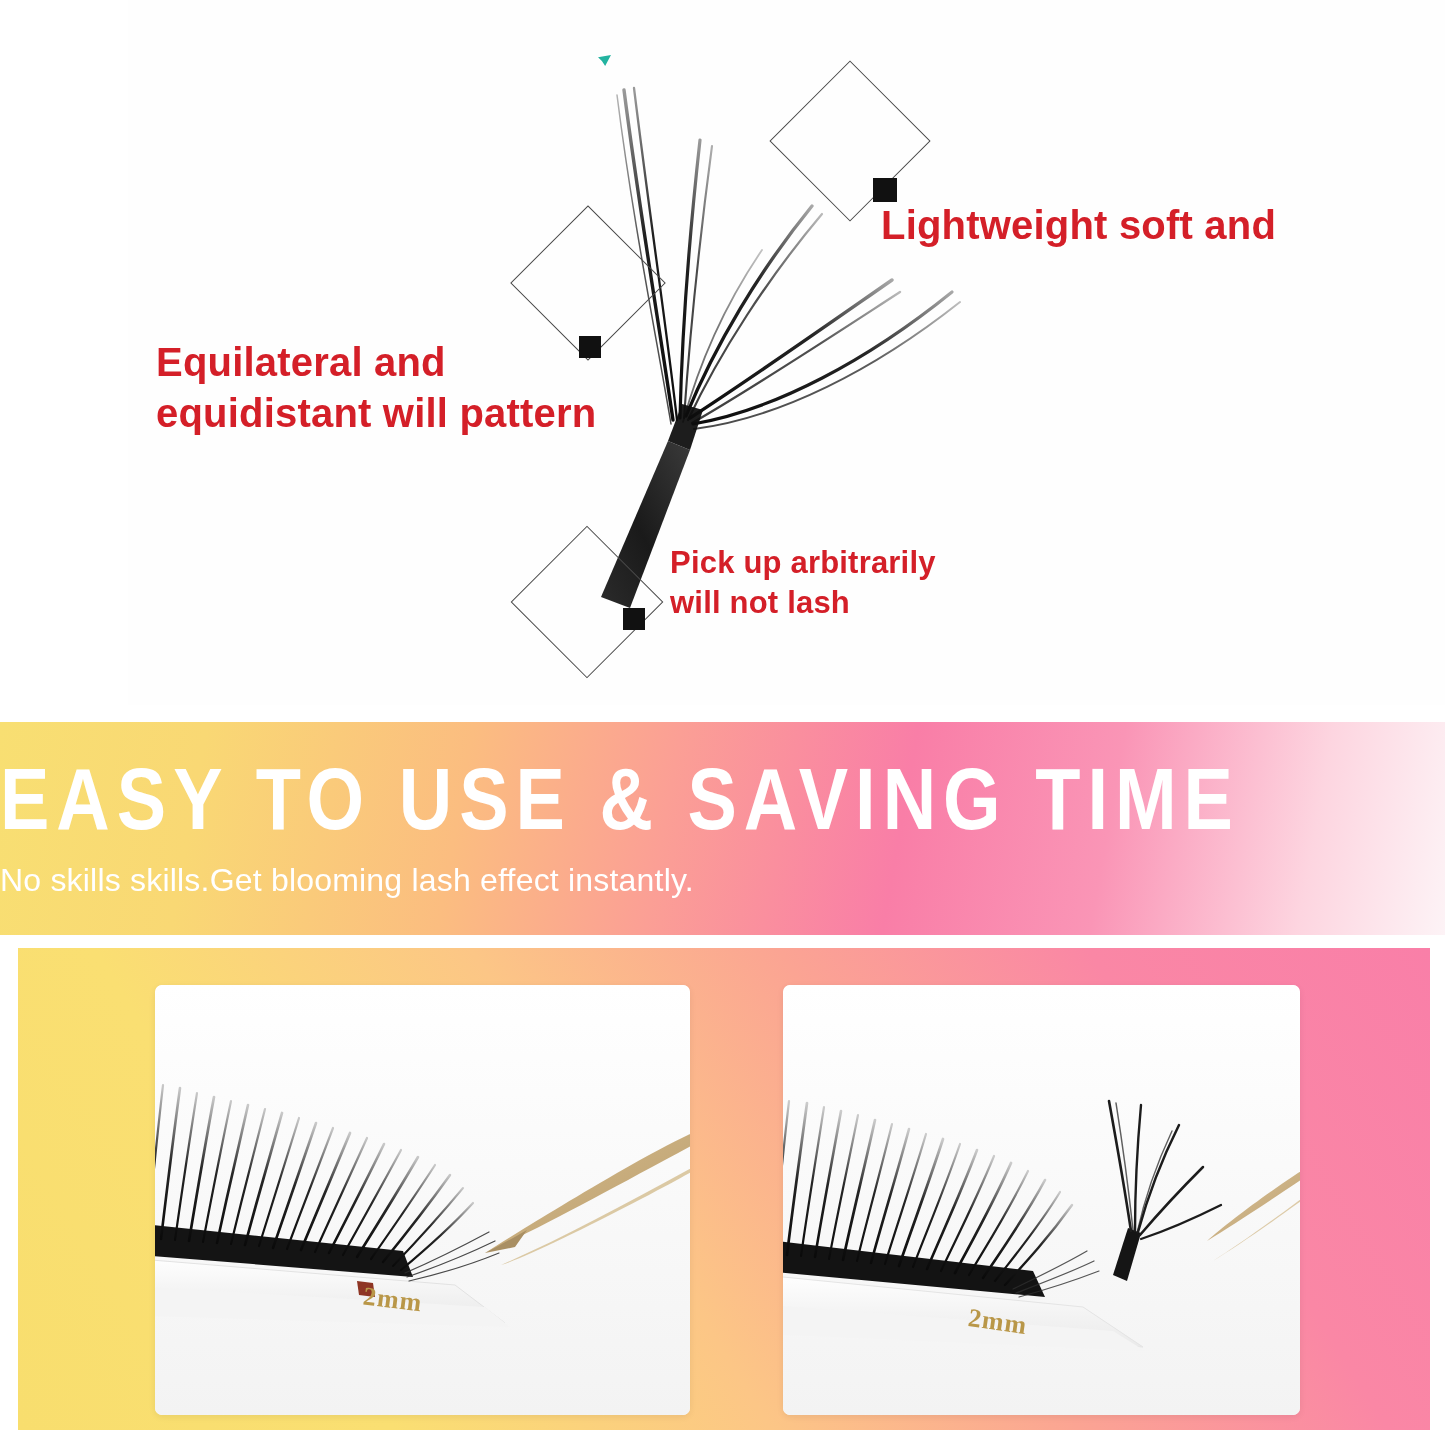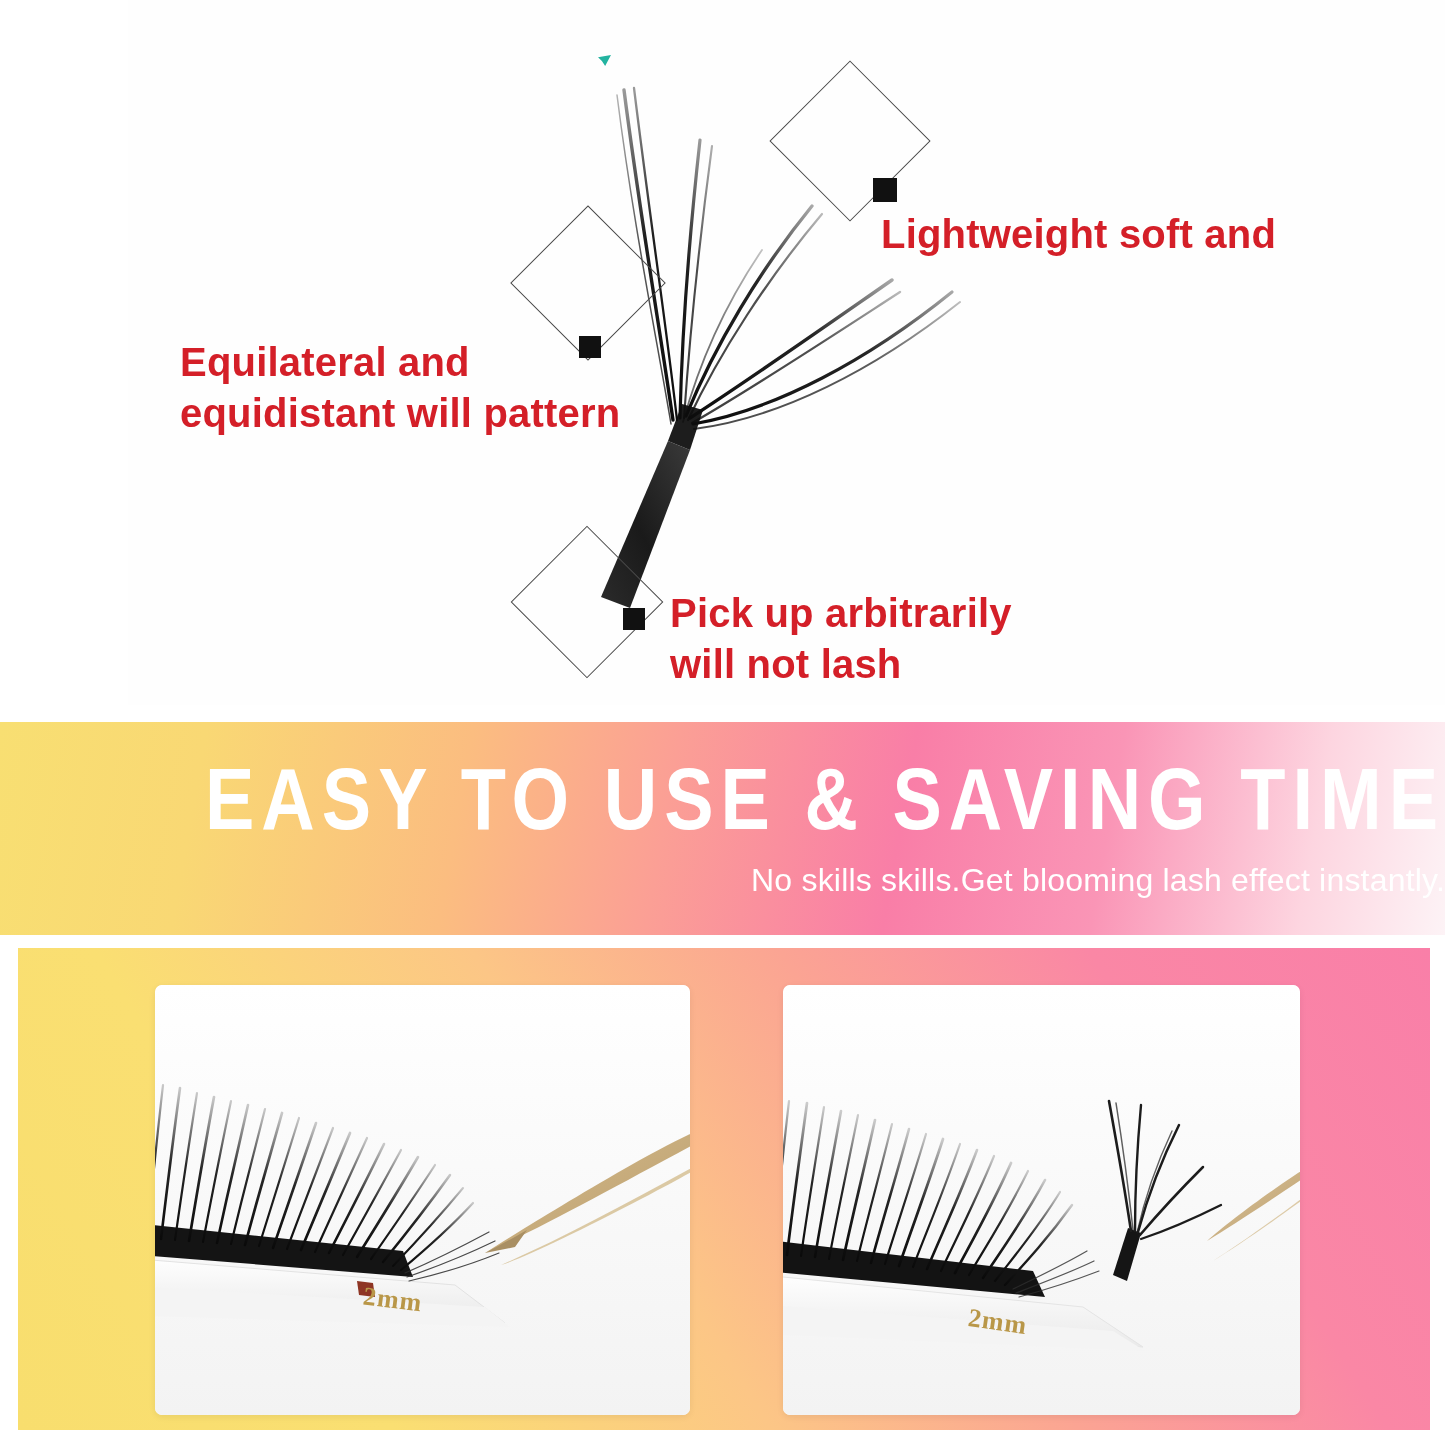--- a/index.html
+++ b/index.html
@@ -7,33 +7,33 @@
   .page{position:relative;width:1445px;height:1445px;background:#ffffff;}
 
   
   .top-panel{position:absolute;left:0;top:0;width:1445px;height:720px;background:#ffffff;}
   .top-inner{position:absolute;left:128px;top:0;width:1317px;height:705px;background:#fefefe;}
 
   .fan-stage{position:absolute;left:0;top:0;width:1445px;height:720px;}
   .fan-stage svg{position:absolute;left:0;top:0;width:1445px;height:720px;}
 
   .callout{position:absolute;color:#d41f28;font-weight:700;letter-spacing:.2px;line-height:1.28;}
-  .callout.c-left{left:180px;top:337px;font-size:40px;}
-  .callout.c-right{left:881px;top:209px;font-size:40px;}
-  .callout.c-bottom{left:670px;top:588px;font-size:40px;}
+  .callout.c-left{left:156px;top:337px;font-size:40px;}
+  .callout.c-right{left:881px;top:200px;font-size:40px;}
+  .callout.c-bottom{left:670px;top:543px;font-size:31px;}
 
   .diamond{position:absolute;border:1.6px solid #4a4a4a;background:transparent;transform:rotate(45deg);}
   .dot-sq{position:absolute;background:#111111;}
   .teal-mark{position:absolute;width:13px;height:11px;background:#23b3a0;
     clip-path:polygon(0% 20%,100% 0%,55% 100%,30% 55%);}
 
   
   .banner{position:absolute;left:0;top:722px;width:1445px;height:213px;
     background:linear-gradient(100deg,#f8df72 0%,#f9d874 14%,#fbbd80 32%,#fb9f95 46%,#f97ea7 62%,#fa95b6 76%,#fdd5e0 90%,#fdf3f6 100%);
-    display:flex;flex-direction:column;align-items:flex-end;justify-content:center;}
+    display:flex;flex-direction:column;align-items:flex-start;justify-content:center;}
   .banner-title{color:#ffffff;font-size:74px;font-weight:700;letter-spacing:7px;
     line-height:1;white-space:nowrap;margin:0 0 6px 0;font-family:"Liberation Sans",sans-serif;
     transform:scaleY(1.18);transform-origin:center;}
   .banner-sub{color:#ffffff;font-size:32px;font-weight:400;letter-spacing:.2px;
     line-height:1;white-space:nowrap;margin-top:22px;}
 
   
   .bottom-panel{position:absolute;left:18px;top:948px;width:1412px;height:482px;
     background:linear-gradient(58deg,#f8de6e 0%,#fadf72 22%,#fcc686 44%,#fba493 62%,#fa87a5 80%,#f97fa8 100%);}
   .photo-card{position:absolute;top:37px;height:430px;background:#fdfdfd;border-radius:7px;

